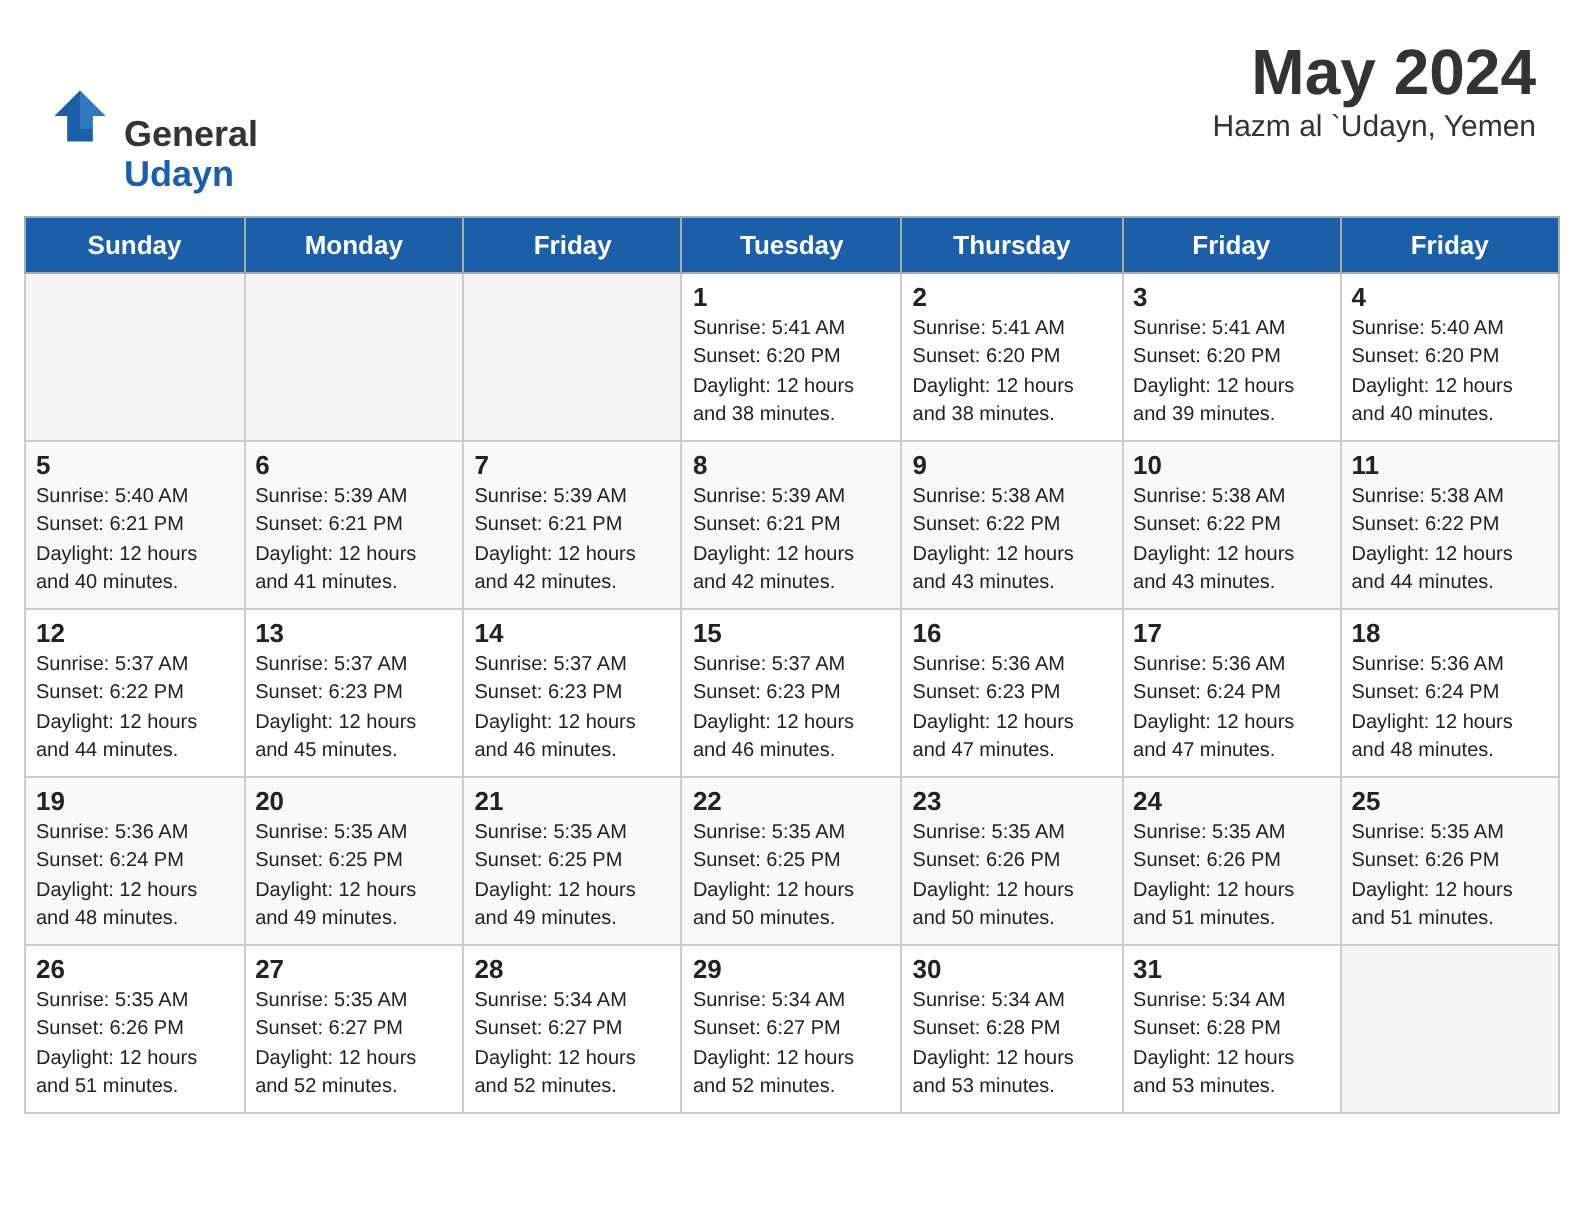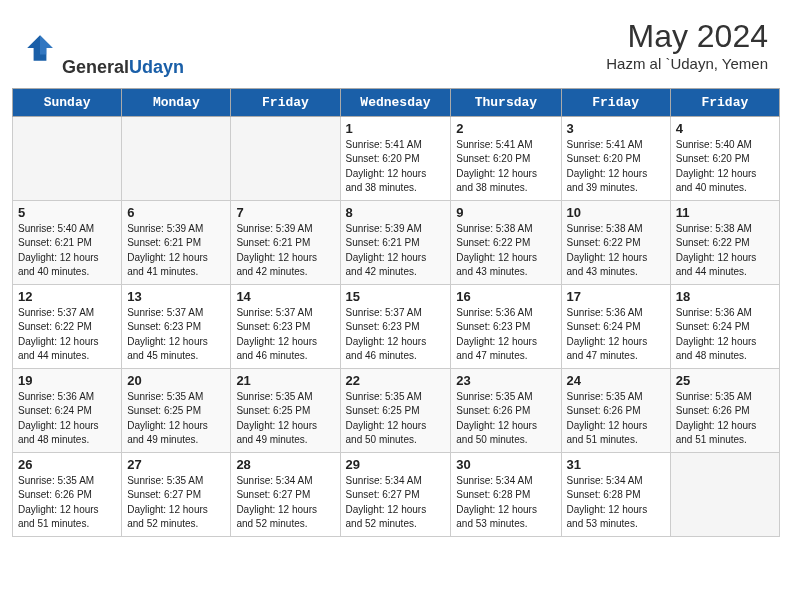--- a/index.html
+++ b/index.html
@@ -15,21 +15,21 @@
       align-items: flex-start;
       padding: 18px 24px 10px 24px;
     }
     .logo {
       display: flex;
       align-items: center;
       gap: 6px;
     }
     .logo-text {
       display: flex;
-      flex-direction: row;
+      flex-direction: column;
       line-height: 1.1;
       margin-top: 40px;
     }
     .logo-general {
       font-size: 18px;
       font-weight: bold;
       color: #333;
     }
     .logo-blue {
       font-size: 18px;
@@ -38,21 +38,21 @@
     }
     .logo-icon {
       width: 32px;
       height: 32px;
     }
     .title-block {
       text-align: right;
     }
     .month-year {
       font-size: 32px;
-      font-weight: normal;
+      font-weight: bold;
       color: #333;
     }
     .location {
       font-size: 15px;
       color: #333;
       margin-left: 16px;
     }
     .calendar {
       width: 100%;
       border-collapse: collapse;
@@ -62,21 +62,20 @@
       padding: 0 12px 12px 12px;
     }
     .calendar th {
       background: #1a5fa8;
       color: #fff;
       font-size: 13px;
       font-weight: bold;
       text-align: center;
       padding: 6px 4px;
       border: 1px solid #aaa;
-      font-family: Liberation Mono, monospace;
     }
     .calendar td {
       vertical-align: top;
       border: 1px solid #ccc;
       padding: 4px 5px;
       width: 113px;
       min-height: 80px;
       font-size: 10.5px;
       color: #222;
       background: #fff;
@@ -122,21 +121,21 @@
   </div>
 </div>
 
 <div class="calendar-wrapper">
   <table class="calendar">
     <thead>
       <tr>
       <th>Sunday</th>
           <th>Monday</th>
           <th>Friday</th>
-          <th>Wednesday</th>
+          <th>Tuesday</th>
           <th>Thursday</th>
           <th>Friday</th>
           <th>Friday</th>
         </tr>
     </thead>
     <tbody id="calendar-body">
     <tr>
           <td class="empty"></td>
           <td class="empty"></td>
           <td class="empty"></td>

